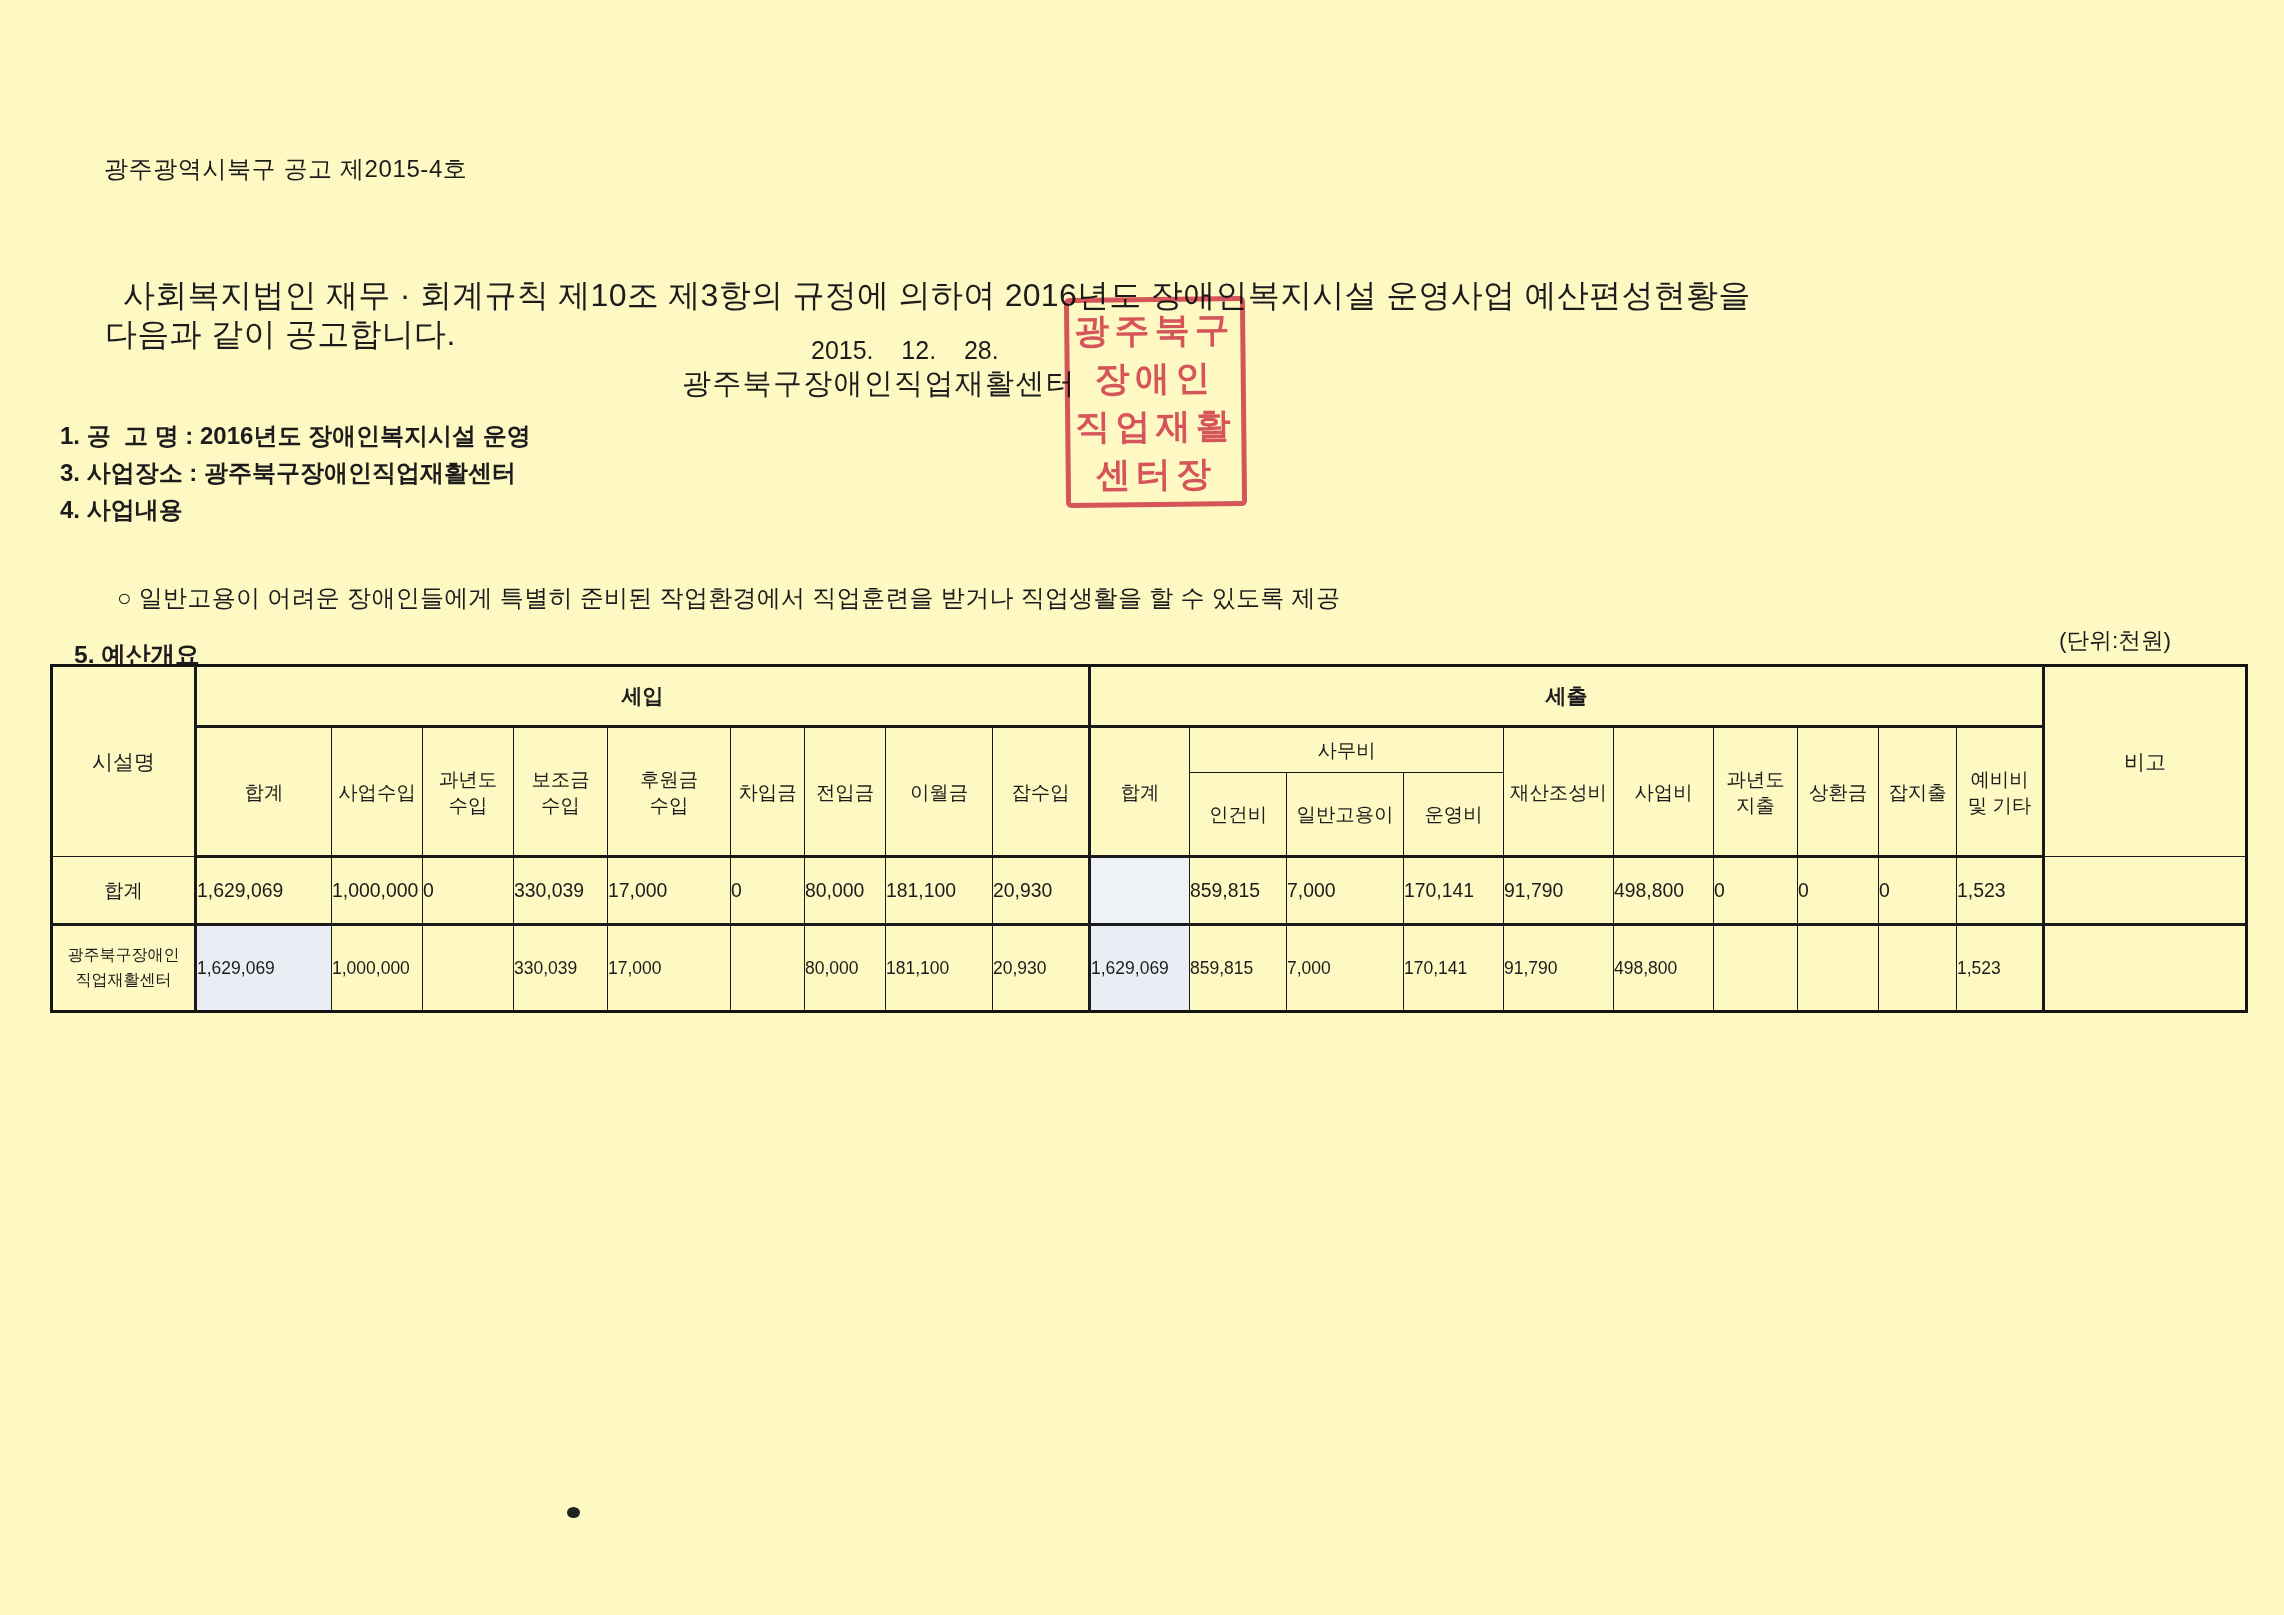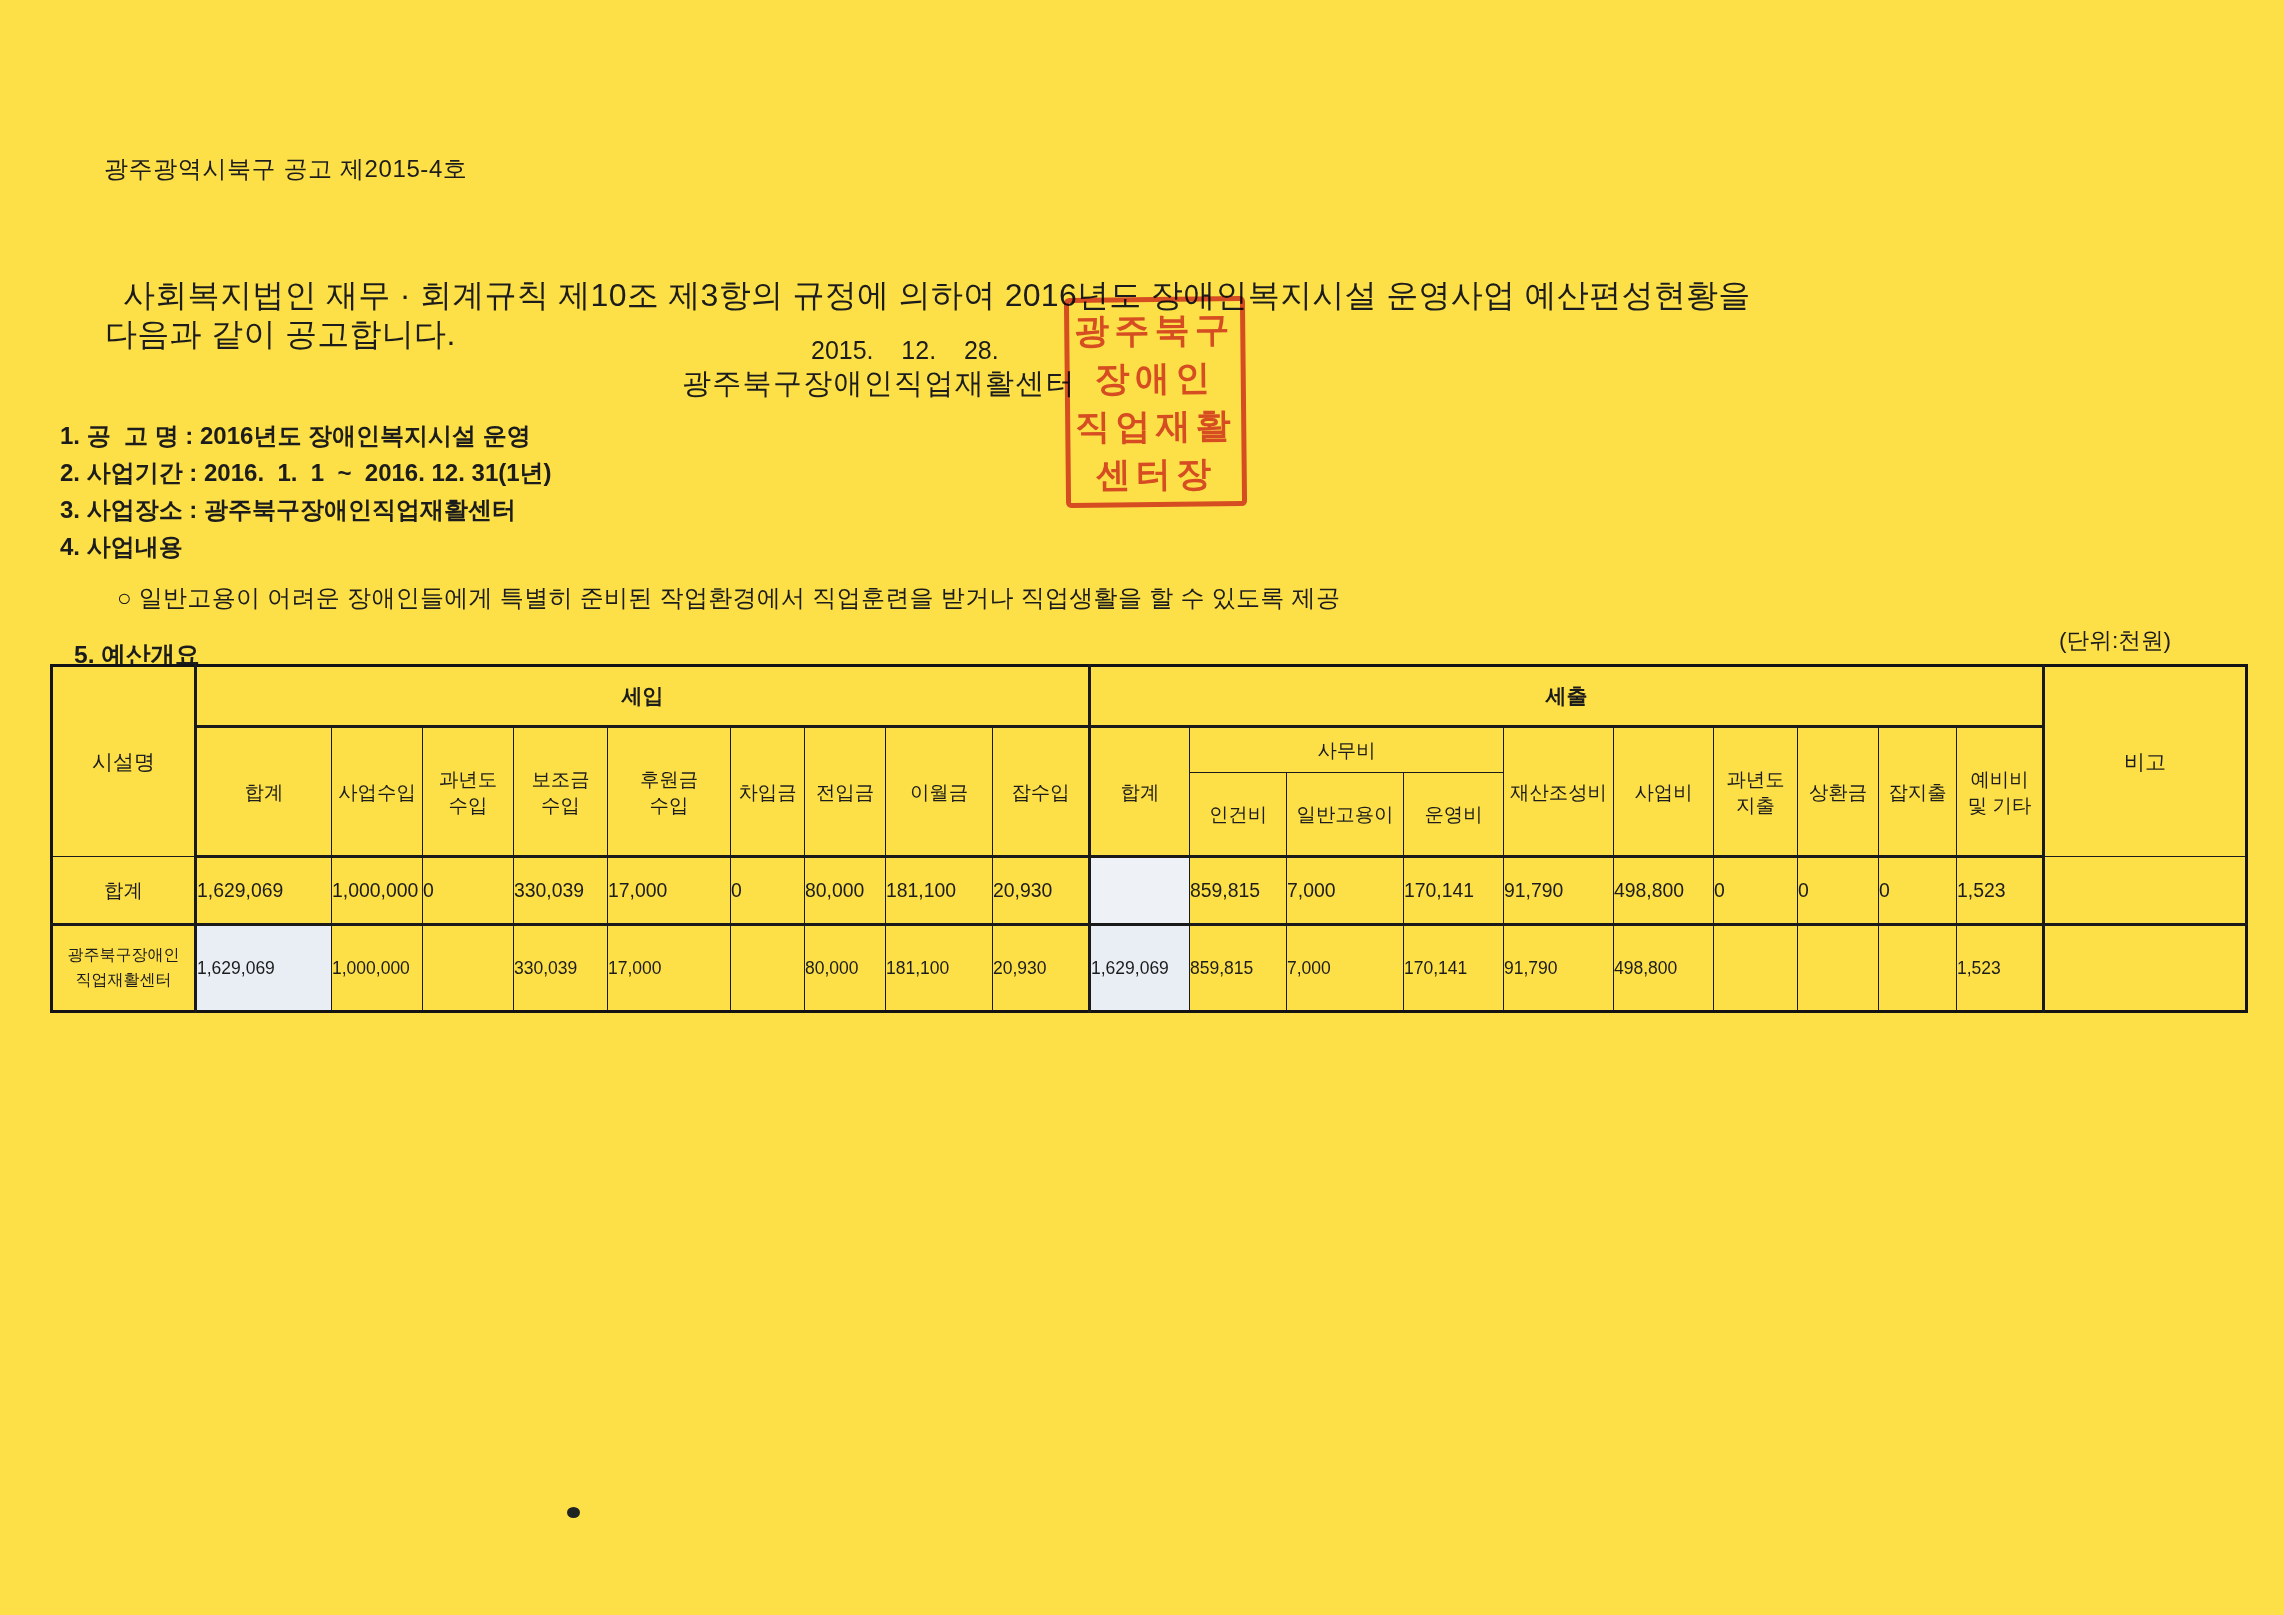--- a/index.html
+++ b/index.html
@@ -1,18 +1,18 @@
 <!DOCTYPE html>
 <html style="font-size:10.4px"><head>
 <meta charset="utf-8">
 <style>
   html,body { margin:0; padding:0; background:#e8e8e8; }
   .page {
     position:relative; width:2284px; height:1616px; overflow:hidden;
-    background:#fde047; color:#1c1c1c;
+    background:#fef9c3; color:#1c1c1c;
     font-family:"Liberation Sans","DejaVu Sans",sans-serif;
   }
   .abs { position:absolute; }
   .pre { white-space:pre; }
 
   .notice-no { left:104px; top:153px; font-size:24px; letter-spacing:0.6px; }
 
   .title-wrap { left:366px; top:205px; width:1126px; text-align:center; }
   .title-wrap span {
     display:inline-block; font-size:30px; font-weight:bold; letter-spacing:0.6px;
@@ -88,21 +88,20 @@
 
   <div class="abs stamp">
     <div class="srow">광주북구</div>
     <div class="srow">장애인</div>
     <div class="srow">직업재활</div>
     <div class="srow">센터장</div>
   </div>
 
   <div class="abs items">
     <div>1. 공  고 명 : 2016년도 장애인복지시설 운영</div>
-    <div>2. 사업기간 : 2016.  1.  1  ~  2016. 12. 31(1년)</div>
     <div>3. 사업장소 : 광주북구장애인직업재활센터</div>
     <div>4. 사업내용</div>
   </div>
 
   <div class="abs bullet">○  일반고용이 어려운 장애인들에게 특별히 준비된 작업환경에서 직업훈련을 받거나 직업생활을 할 수 있도록 제공</div>
 
   <div class="abs sec5">5. 예산개요</div>
   <div class="abs unit-note">(단위:천원)</div>
 
   <div class="abs budget">

